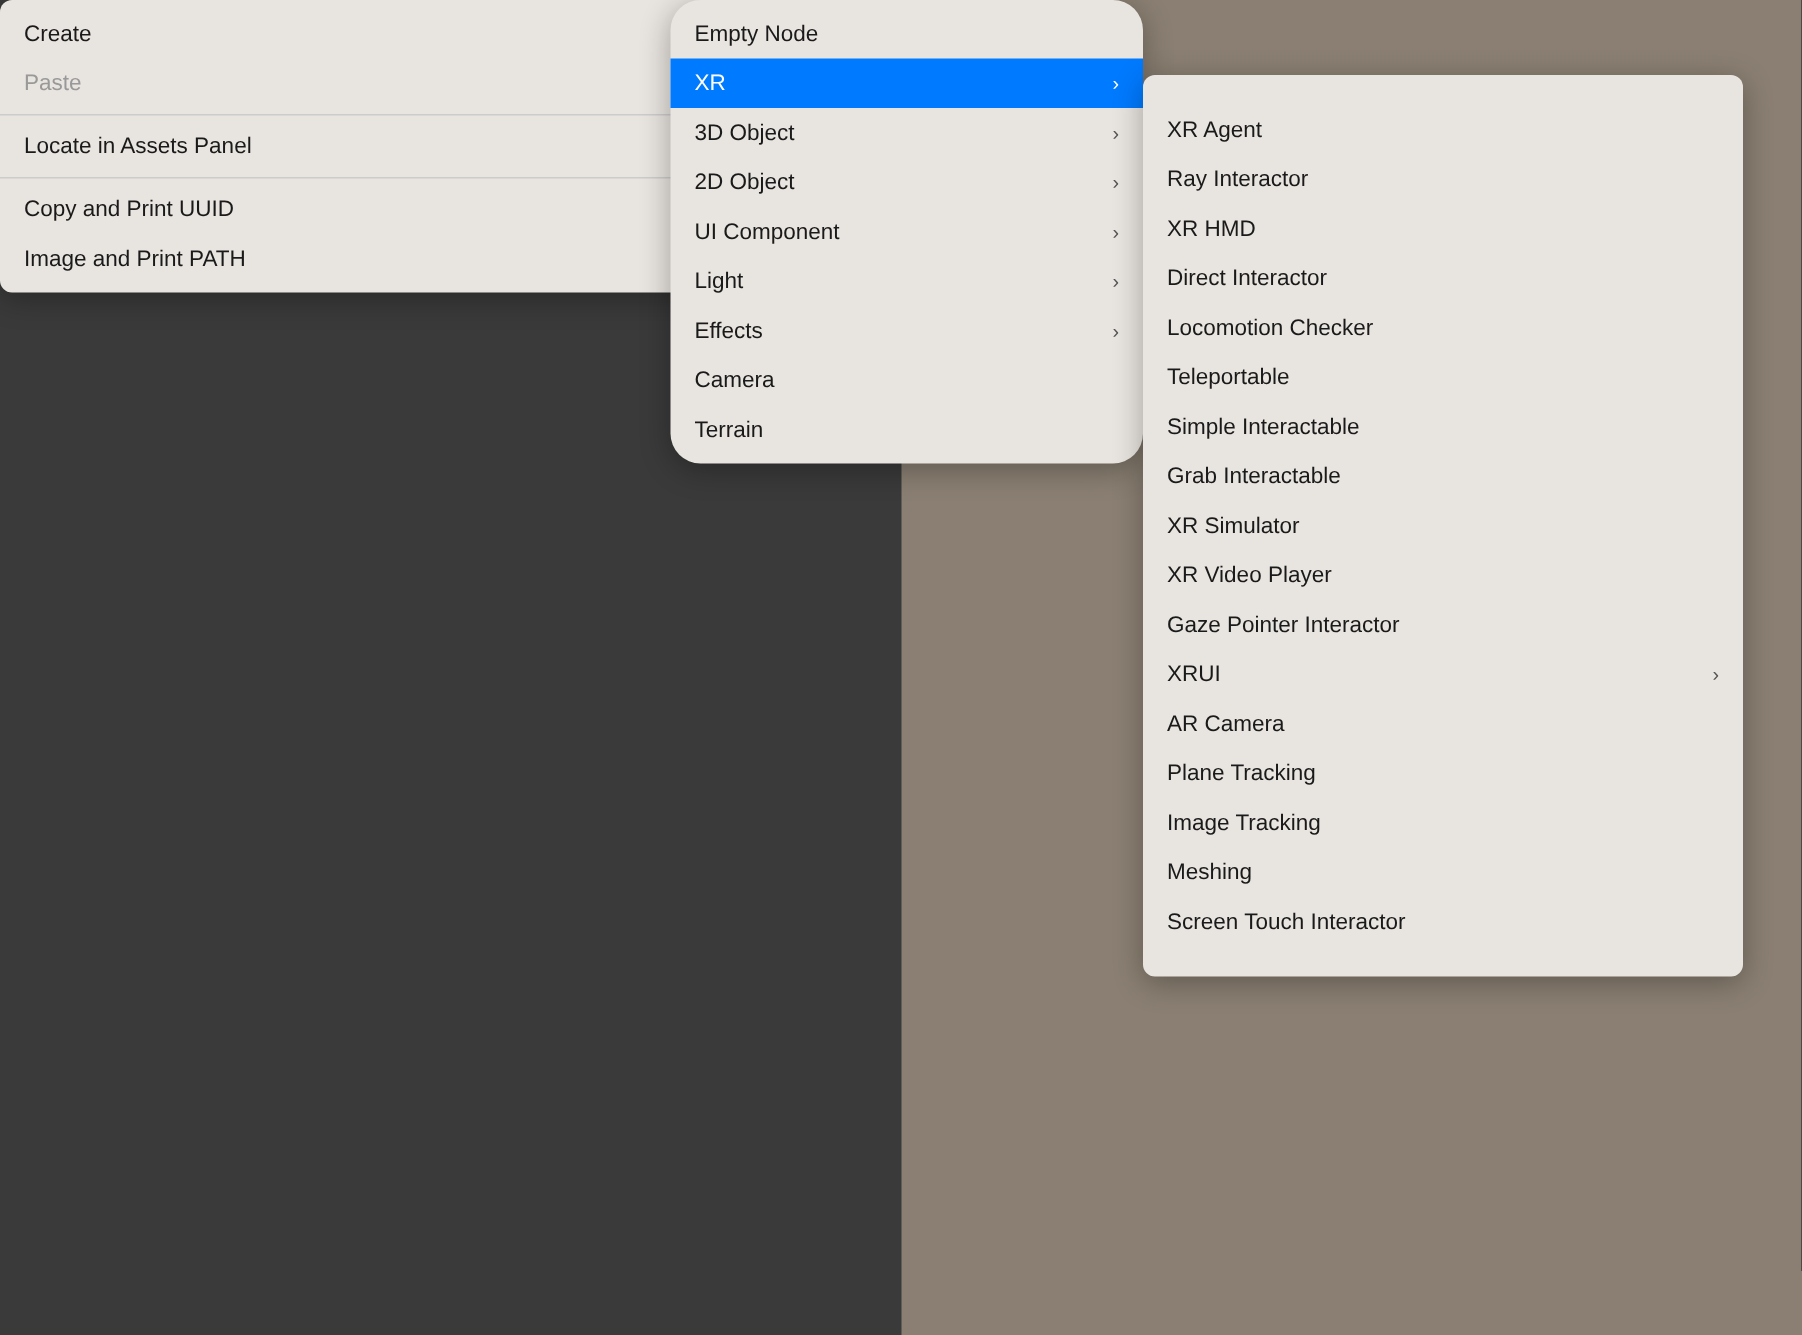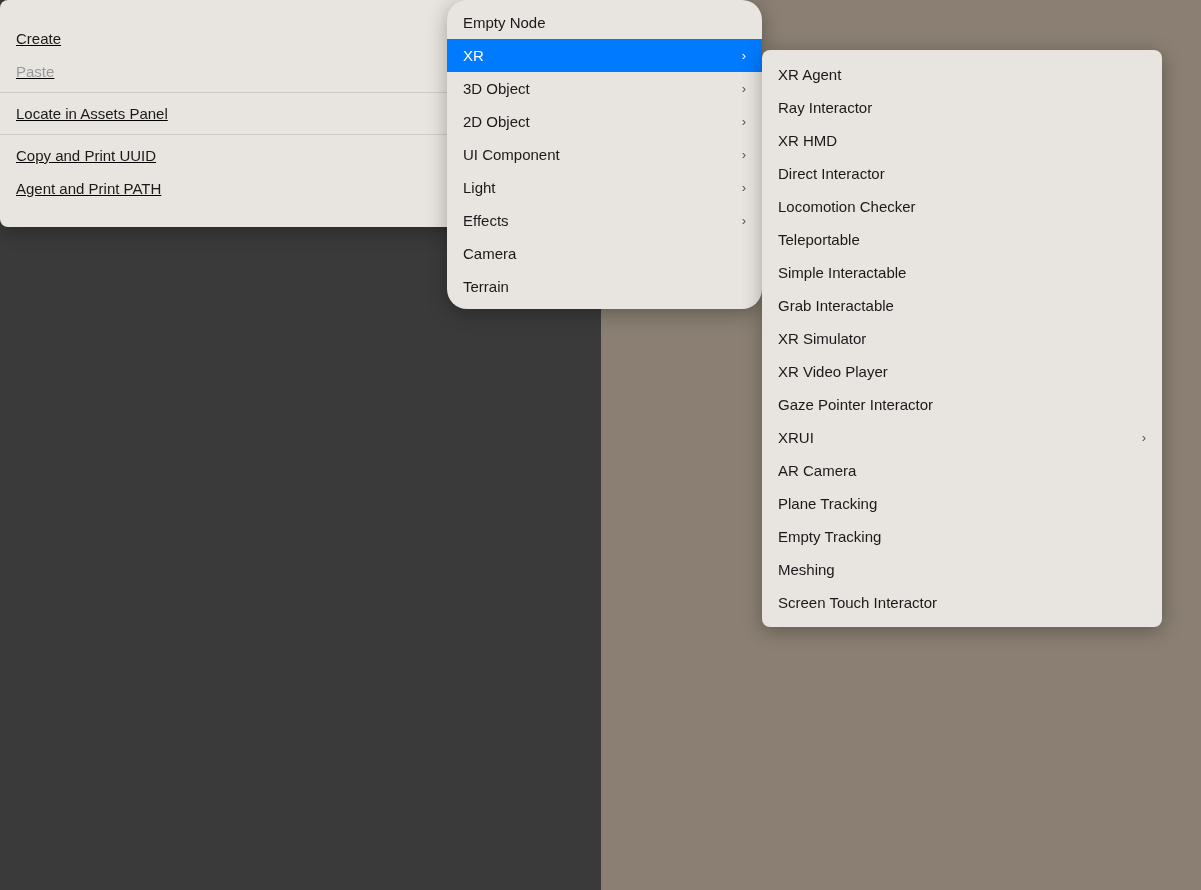--- a/index.html
+++ b/index.html
@@ -34,24 +34,23 @@
     }
 
     
     .menu-create {
       position: absolute;
       left: 0;
       top: 0;
       width: 500px;
       background: #e8e4df;
       border-radius: 8px;
-      padding: 22px 0;
+      padding: 6px 0;
       box-shadow: 0 4px 20px rgba(0,0,0,0.3);
       z-index: 10;
-      text-decoration: underline;
     }
 
     
     .menu-nodes {
       position: absolute;
       left: 447px;
       top: 0;
       width: 315px;
       background: #e8e4df;
       border-radius: 20px;
@@ -61,21 +60,21 @@
     }
 
     
     .menu-xr {
       position: absolute;
       left: 762px;
       top: 50px;
       width: 400px;
       background: #e8e4df;
       border-radius: 8px;
-      padding: 8px 0;
+      padding: 20px 0;
       box-shadow: 0 4px 20px rgba(0,0,0,0.3);
       z-index: 30;
     }
 
     .menu-item {
       display: flex;
       align-items: center;
       justify-content: space-between;
       padding: 8px 16px;
       font-size: 15px;
@@ -132,21 +131,21 @@
   </div>
   <div class="menu-separator"></div>
   <div class="menu-item">
     <span>Locate in Assets Panel</span>
   </div>
   <div class="menu-separator"></div>
   <div class="menu-item">
     <span>Copy and Print UUID</span>
   </div>
   <div class="menu-item">
-    <span>Agent and Print PATH</span>
+    <span>Image and Print PATH</span>
   </div>
 </div>
 
 <div class="menu-nodes">
   <div class="menu-item">
     <span>Empty Node</span>
   </div>
   <div class="menu-item active">
     <span>XR</span>
     <span class="chevron">›</span>
@@ -217,21 +216,21 @@
     <span>XRUI</span>
     <span class="chevron">›</span>
   </div>
   <div class="menu-item">
     <span>AR Camera</span>
   </div>
   <div class="menu-item">
     <span>Plane Tracking</span>
   </div>
   <div class="menu-item">
-    <span>Empty Tracking</span>
+    <span>Image Tracking</span>
   </div>
   <div class="menu-item">
     <span>Meshing</span>
   </div>
   <div class="menu-item">
     <span>Screen Touch Interactor</span>
   </div>
 </div>
 
 </body></html>

